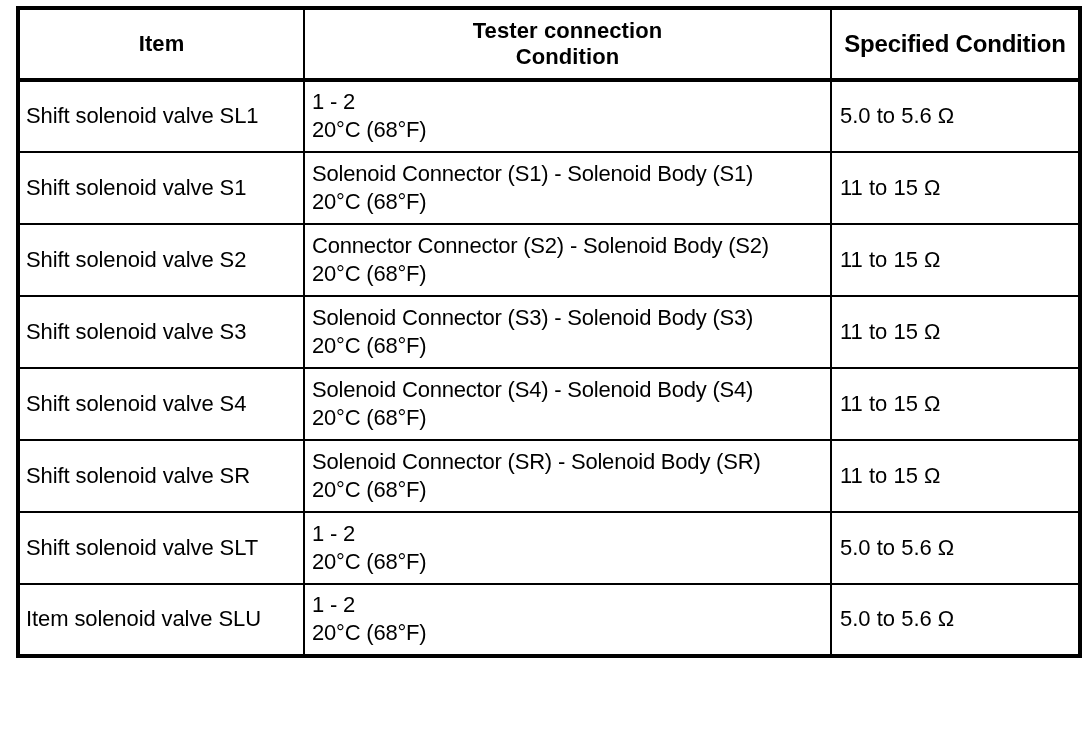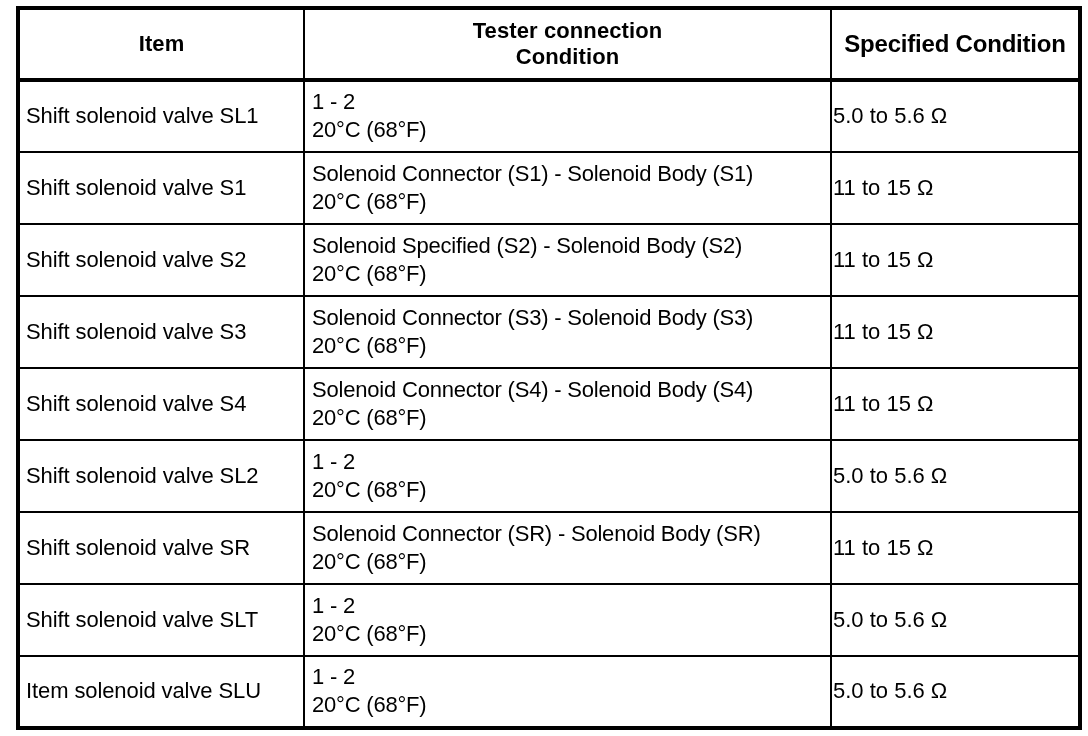--- a/index.html
+++ b/index.html
@@ -84,21 +84,21 @@
     border-left-width: 4px;
     padding-left: 6px;
     letter-spacing: -0.1px;
   }
   tbody td.td-tester {
     padding-left: 7px;
     letter-spacing: -0.2px;
   }
   tbody td.td-specified {
     border-right-width: 4px;
-    padding-left: 1px;
+    padding-left: 8px;
   }
   tbody tr.data-row:last-child td {
     border-bottom-width: 4px;
   }
 
   .cell-line {
     display: block;
     white-space: nowrap;
   }
   .cell-line.line-1 { margin-bottom: 1px; }
@@ -157,21 +157,21 @@
         <td class="td-specified">
           <span class="cell-line">11 to 15 Ω</span>
         </td>
       </tr>
 
       <tr class="data-row">
         <td class="td-item">
           <span class="cell-line">Shift solenoid valve S2</span>
         </td>
         <td class="td-tester">
-          <span class="cell-line line-1">Solenoid Specified (S2) - Solenoid Body (S2)</span>
+          <span class="cell-line line-1">Connector Connector (S2) - Solenoid Body (S2)</span>
           <span class="cell-line line-2">20°C (68°F)</span>
         </td>
         <td class="td-specified">
           <span class="cell-line">11 to 15 Ω</span>
         </td>
       </tr>
 
       <tr class="data-row">
         <td class="td-item">
           <span class="cell-line">Shift solenoid valve S3</span>
@@ -191,32 +191,20 @@
         </td>
         <td class="td-tester">
           <span class="cell-line line-1">Solenoid Connector (S4) - Solenoid Body (S4)</span>
           <span class="cell-line line-2">20°C (68°F)</span>
         </td>
         <td class="td-specified">
           <span class="cell-line">11 to 15 Ω</span>
         </td>
       </tr>
 
-      <tr class="data-row">
-        <td class="td-item">
-          <span class="cell-line">Shift solenoid valve SL2</span>
-        </td>
-        <td class="td-tester">
-          <span class="cell-line line-1">1 - 2</span>
-          <span class="cell-line line-2">20°C (68°F)</span>
-        </td>
-        <td class="td-specified">
-          <span class="cell-line">5.0 to 5.6 Ω</span>
-        </td>
-      </tr>
 
       <tr class="data-row">
         <td class="td-item">
           <span class="cell-line">Shift solenoid valve SR</span>
         </td>
         <td class="td-tester">
           <span class="cell-line line-1">Solenoid Connector (SR) - Solenoid Body (SR)</span>
           <span class="cell-line line-2">20°C (68°F)</span>
         </td>
         <td class="td-specified">

